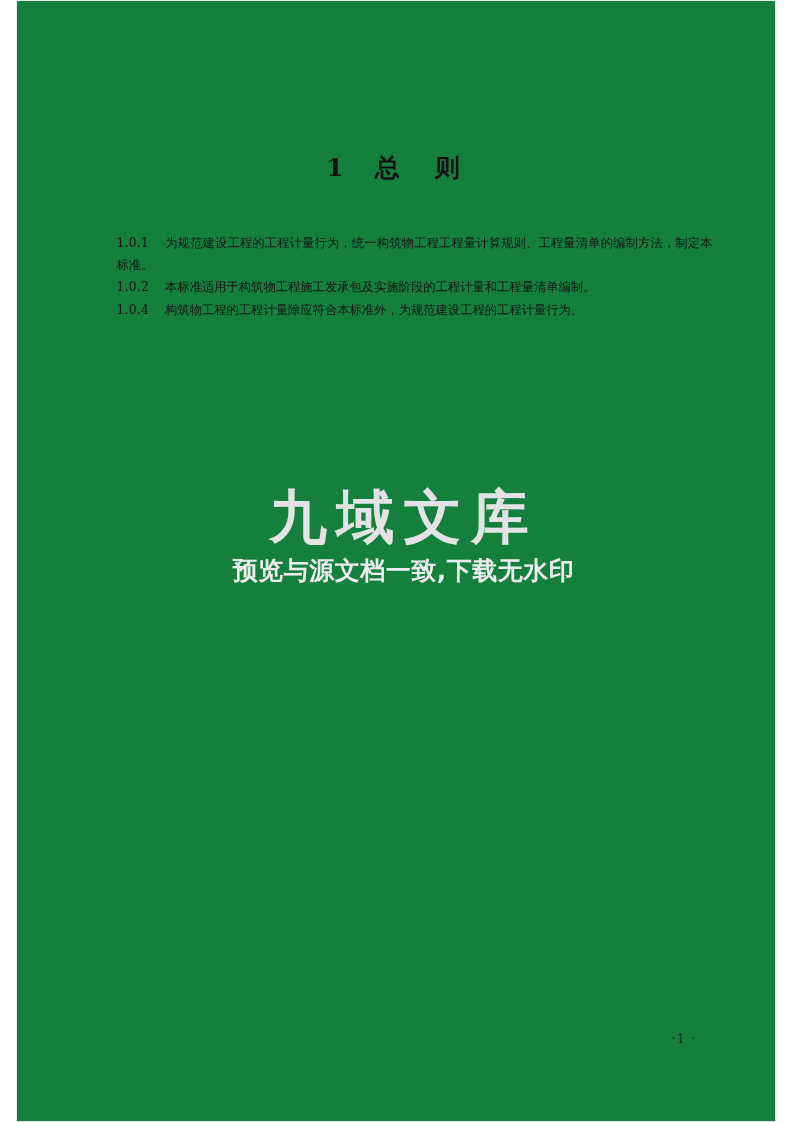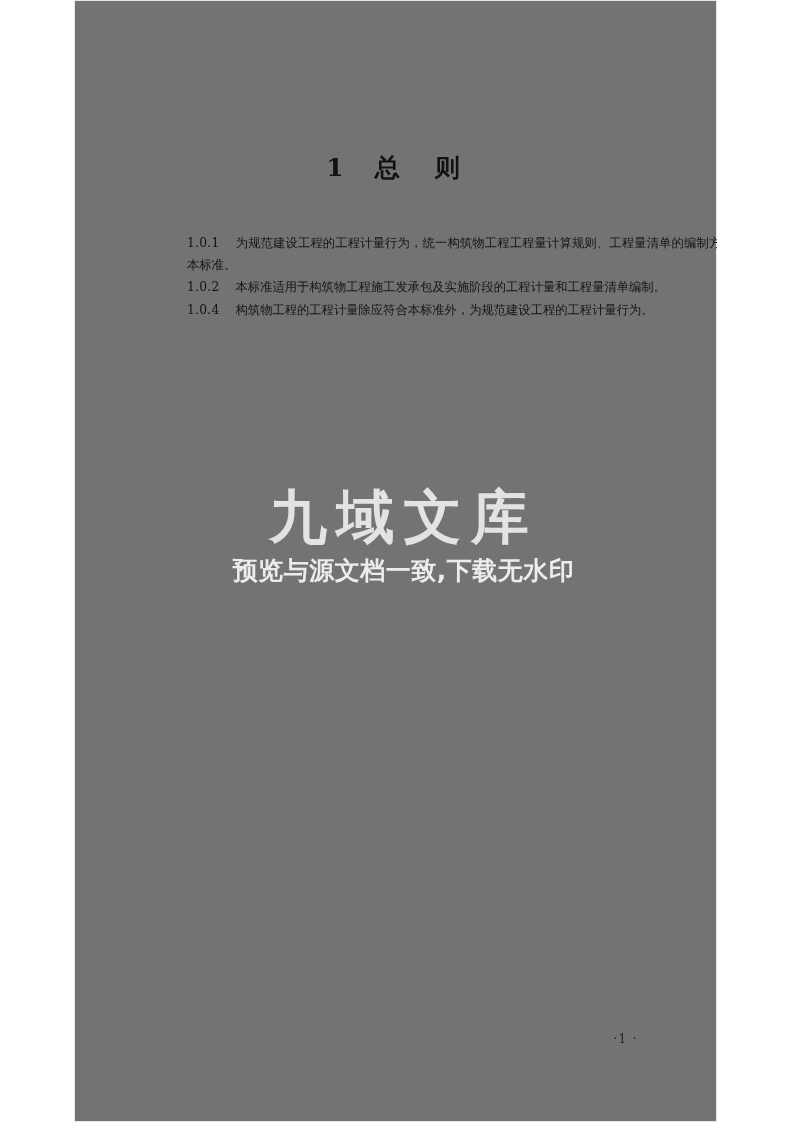--- a/index.html
+++ b/index.html
@@ -5,24 +5,24 @@
   html, body {
     margin: 0;
     padding: 0;
     background: #ffffff;
   }
   body {
     font-family: "DejaVu Sans", "Liberation Sans", sans-serif;
   }
   .page {
     position: relative;
-    width: 643px;
+    width: 760px;
     height: 1122px;
     margin: 0 auto;
-    background: #737373;
+    background: #15803d;
     overflow: hidden;
     box-sizing: border-box;
   }
   .page-inner {
     position: absolute;
     left: 0; top: 0; right: 0; bottom: 0;
     border: 1px solid #e8e8e8;
     box-sizing: border-box;
   }
   .chapter-title {
@@ -49,21 +49,21 @@
     left: 96px;
     top: 232px;
     width: 600px;
     font-family: "DejaVu Serif", "Liberation Serif", serif;
     font-size: 12.3px;
     line-height: 21.5px;
     color: #141414;
     text-align: justify;
   }
   .clause {
-    margin: 0 0 1px 16px;
+    margin: 0 0 1px 4px;
     text-indent: 0;
   }
   .clause .label {
     letter-spacing: 0.02em;
   }
   .clause .gap-wide {
     display: inline-block;
     width: 16px;
   }
   

